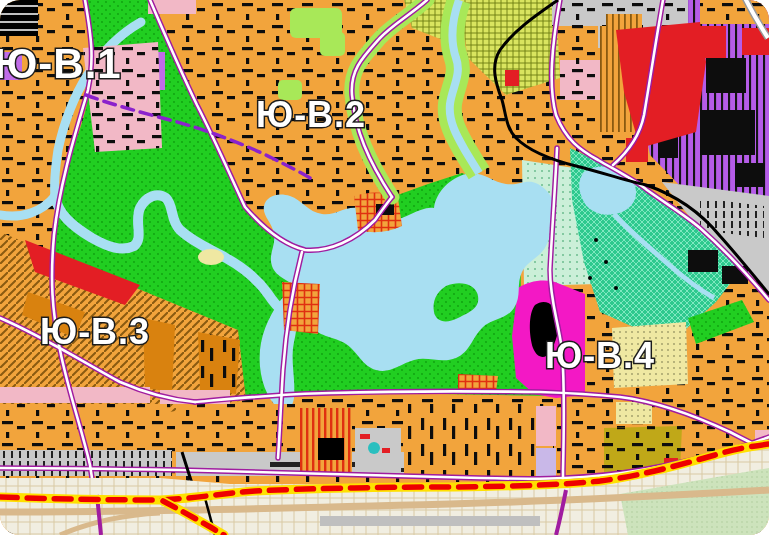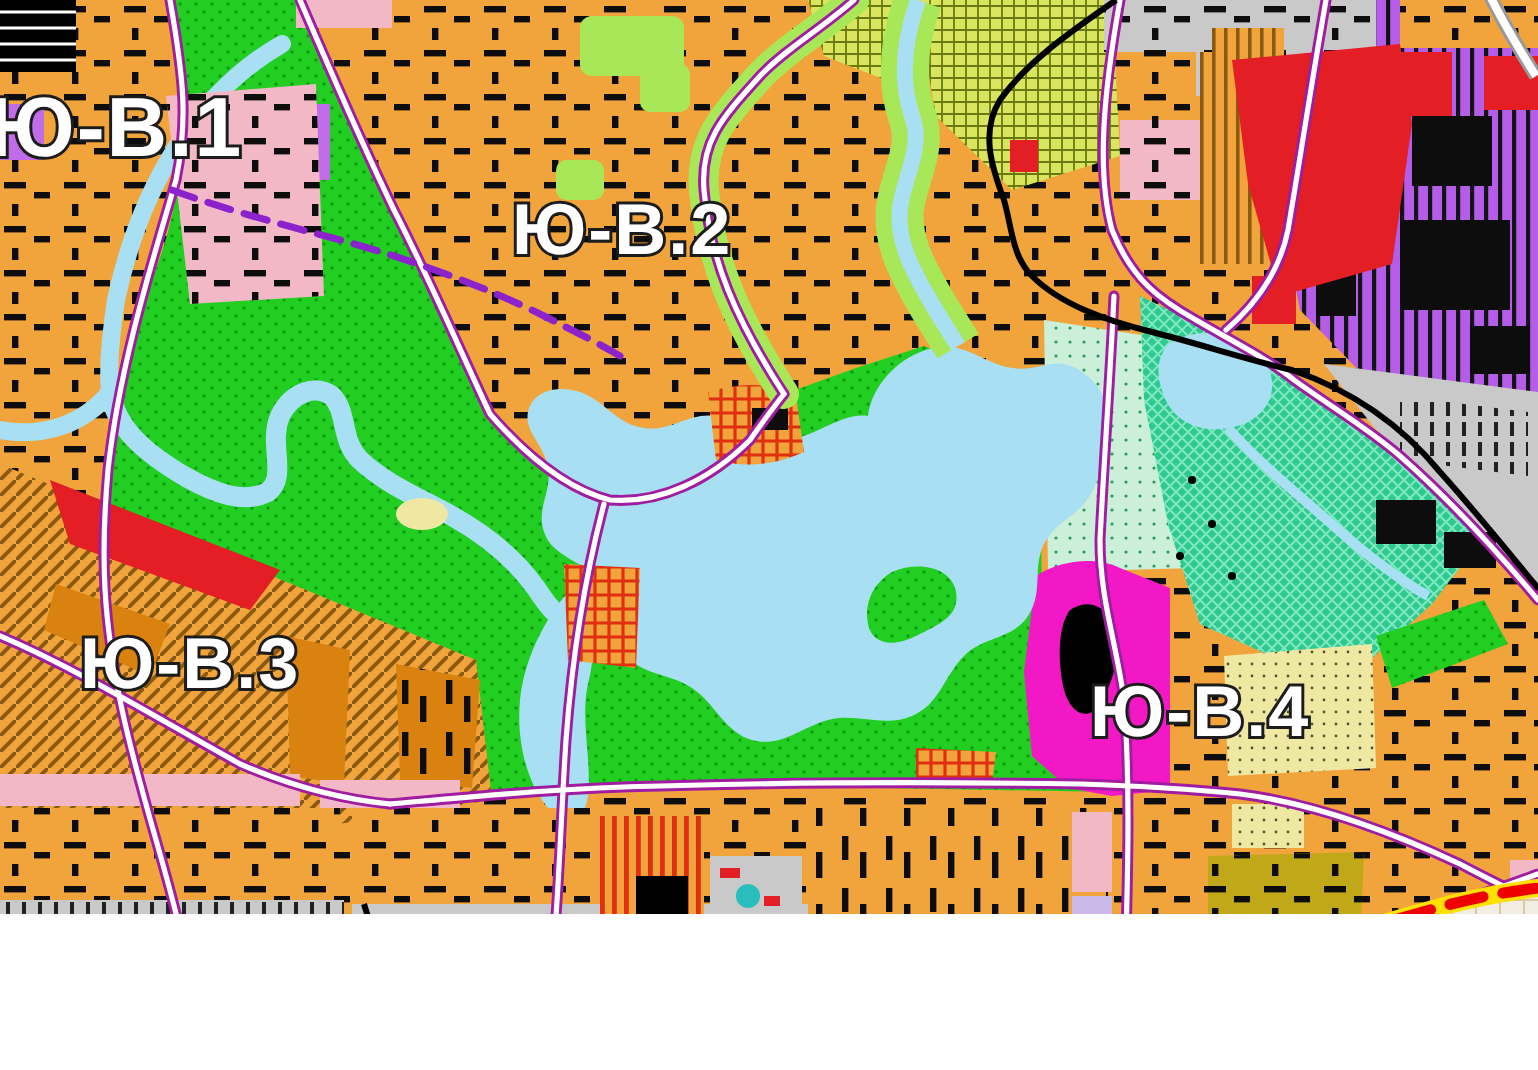--- a/index.html
+++ b/index.html
@@ -1,16 +1,16 @@
 <!DOCTYPE html>
 <html style="--c-residential: #F2A43C; --c-residential_dark: #D9820F; --c-buildings: #0d0d0d; --c-park: #21CE21; --c-park_dot: #0E9E0E; --c-water: #A8DFF2; --c-light_green: #A8E858; --c-allotment: #D9E45F; --c-allotment_line: #6a7a10; --c-industrial_violet: #B55CE8; --c-violet_patch: #C06CE8; --c-lavender: #C9B8E8; --c-special_magenta: #F318C5; --c-red_zone: #E31E24; --c-pink_zone: #F2B8C6; --c-grey_zone: #C9C9C9; --c-teal_park: #2EC98E; --c-teal_hatch: #7FE8C0; --c-mint: #CBEFD8; --c-pale_yellow: #EFE8A2; --c-olive: #C0A818; --c-checker_red: #E03010; --c-hatch_brown: #8a5a10; --c-road_border: #A01CA0; --c-road_fill: #FFFFFF; --c-metro_dash: #8B22CC; --c-railway: #000000; --c-boundary_band: #FFE000; --c-boundary_dash: #EE0000; --c-outside: #F1EEE1; --c-outside_grid: #D9C9A4; --c-outside_green: #CDE3BC; --c-outside_road: #D9B98C; --c-teal_blob: #2ABFBF;"><head>
 <meta charset="utf-8">
 <style>
   html,body{margin:0;padding:0;background:#ffffff;}
-  .map-wrap{width:769px;height:457px;overflow:hidden;position:relative;}
+  .map-wrap{width:769px;height:535px;overflow:hidden;position:relative;border-radius:20px;}
   svg{display:block;}
   .district-label{font-family:"Liberation Sans",sans-serif;font-weight:bold;fill:#ffffff;stroke:#1c1c1c;stroke-width:3px;paint-order:stroke;letter-spacing:1px;}
   .lbl-big{font-size:42px;}
   .lbl-std{font-size:36px;}
 </style>
 </head>
 <body>
 
 <div class="map-wrap">
 <svg viewBox="0 0 769 535" width="769" height="535">

